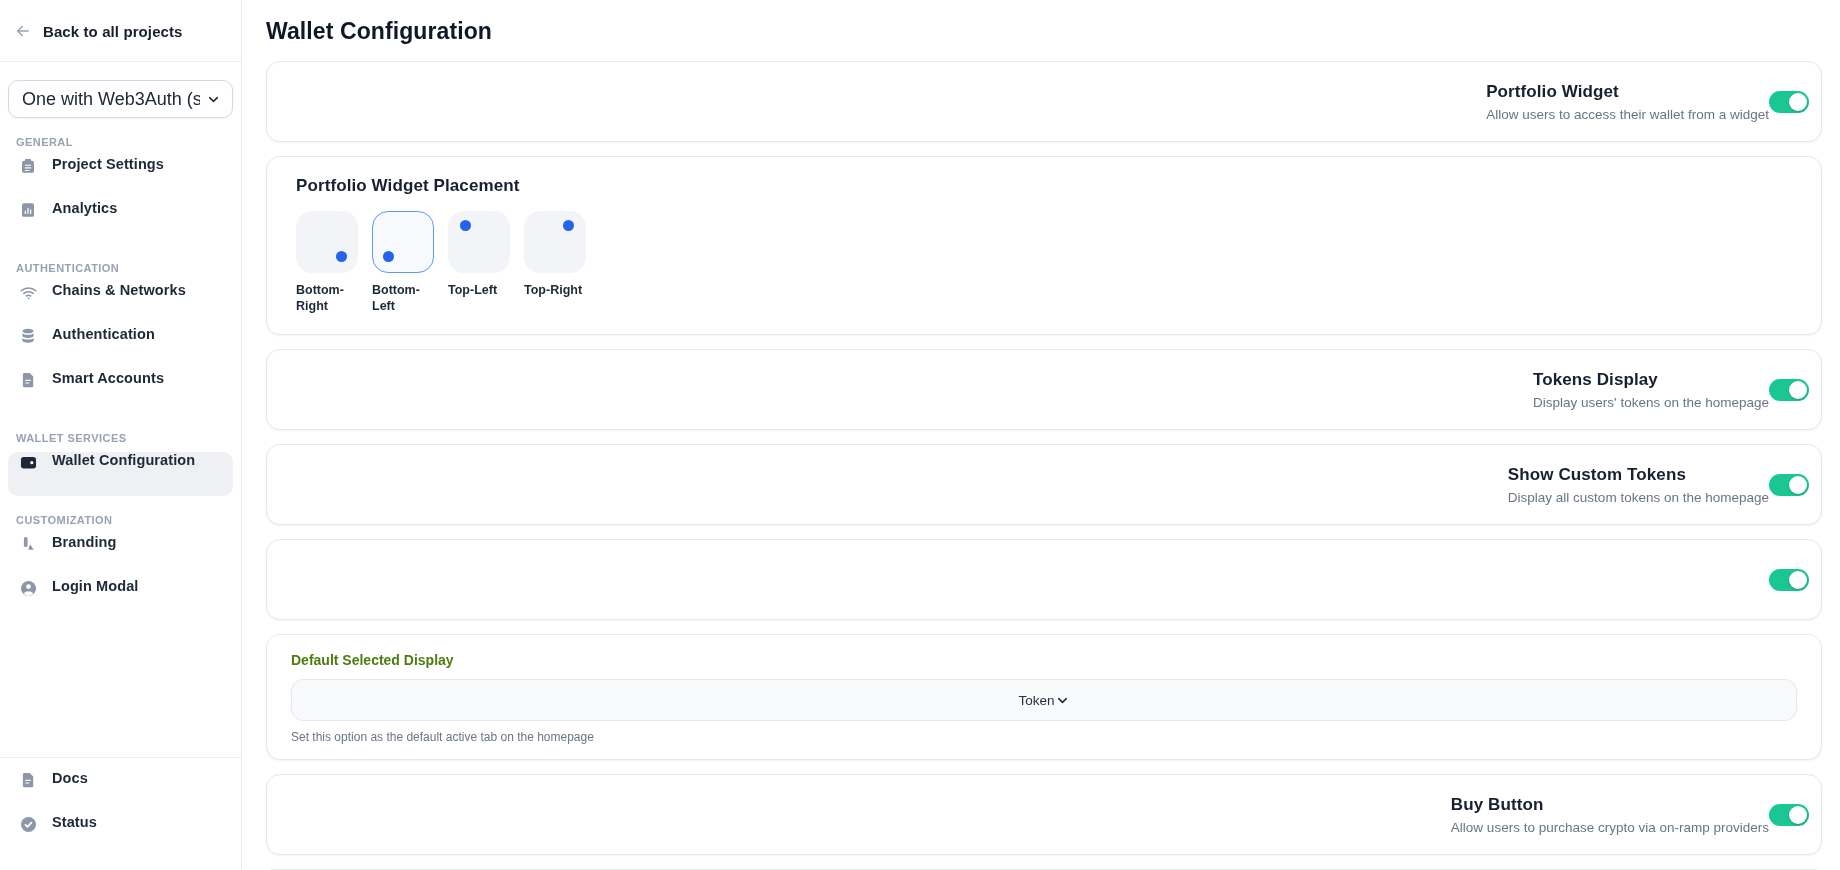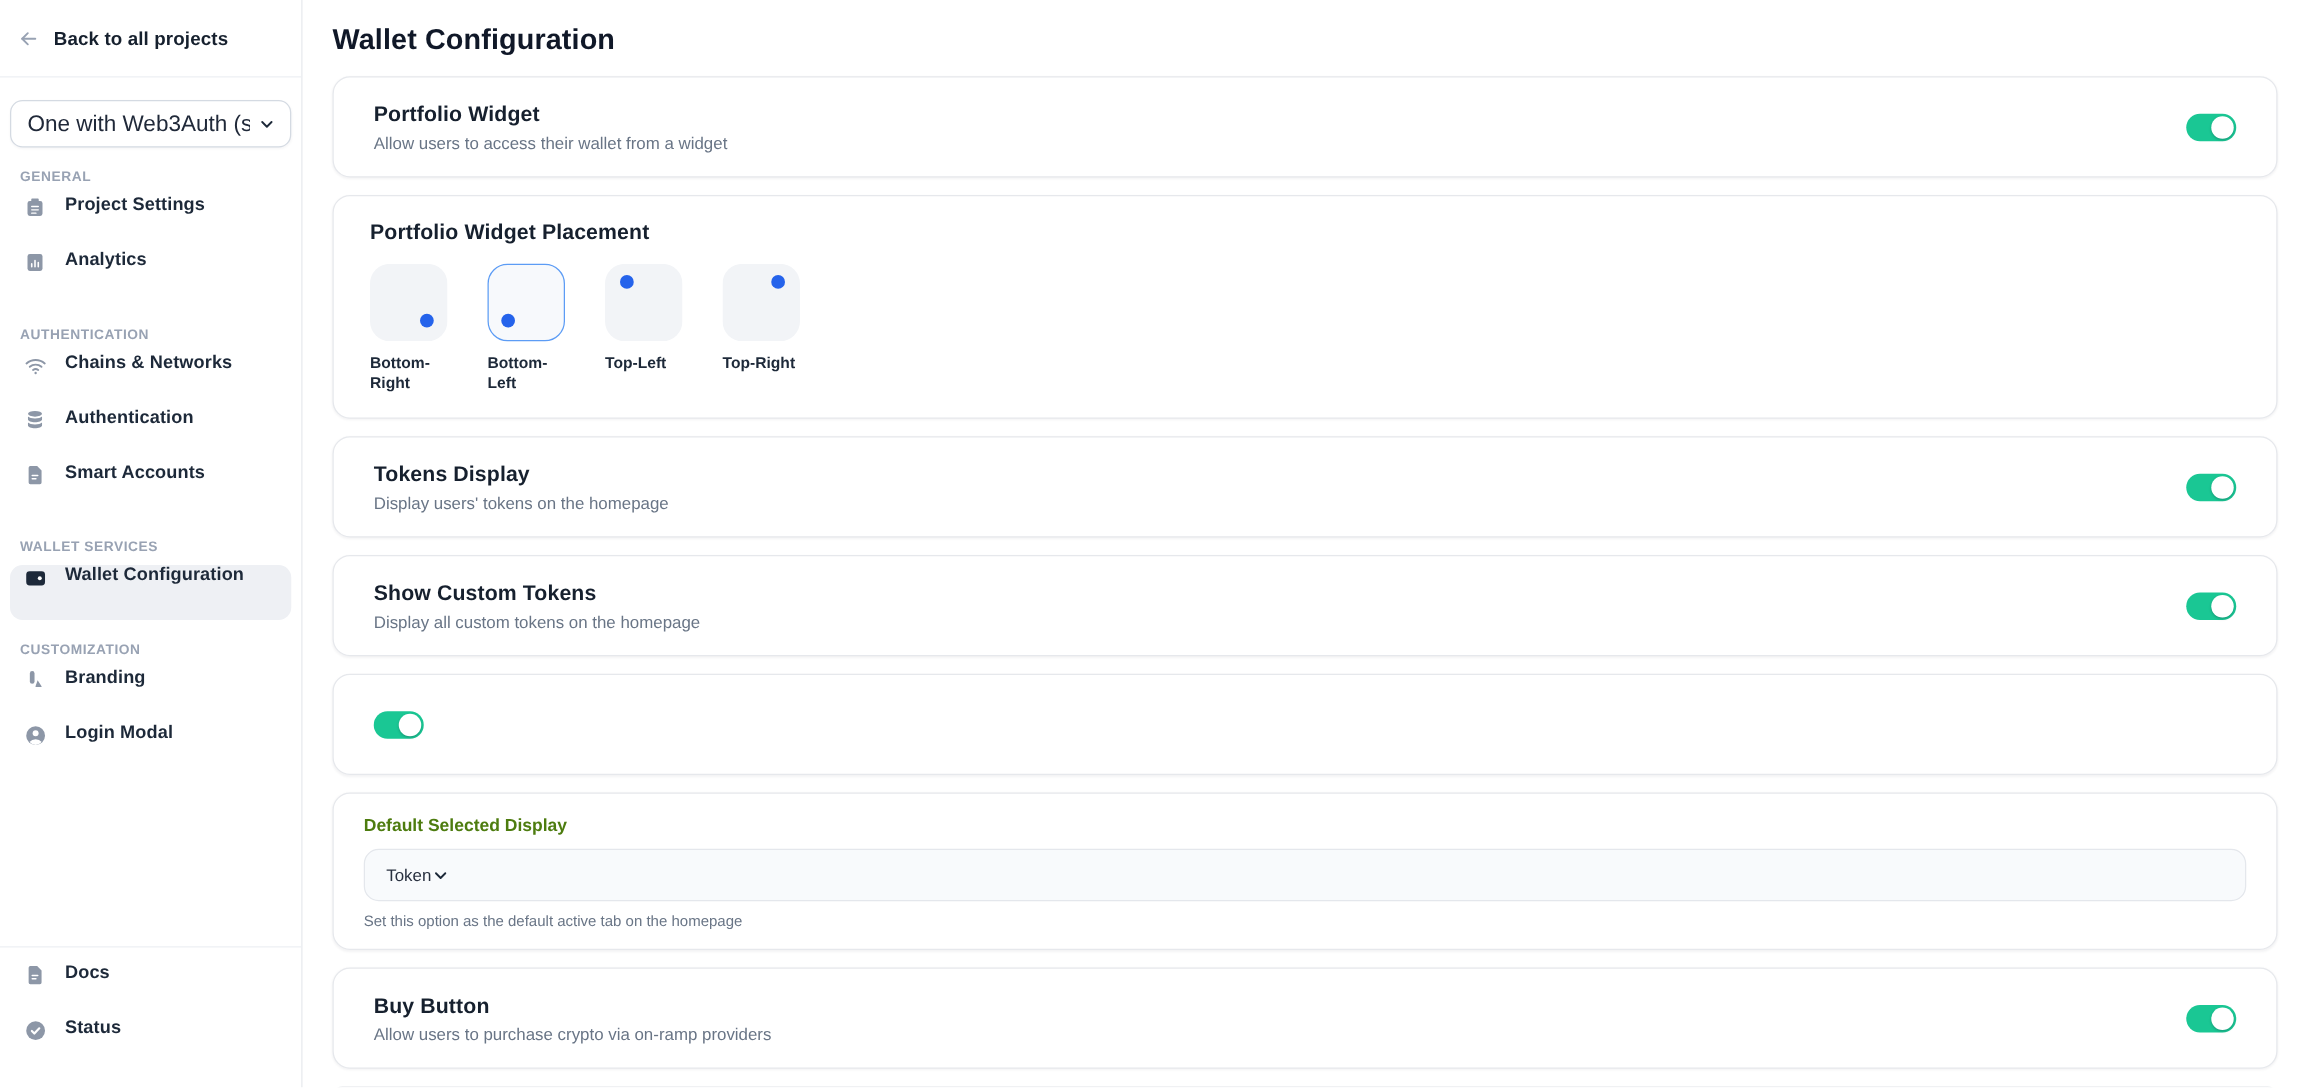--- a/index.html
+++ b/index.html
@@ -82,42 +82,42 @@
     margin-bottom: 16px; letter-spacing: .1px;
   }
   .card {
     background: #fff;
     border: 1px solid #e6e8ec;
     border-radius: 14px;
     box-shadow: 0 1px 2px rgba(16,24,40,.05);
     margin-bottom: 14px;
   }
   .toggle-card {
-    display: flex; align-items: center; justify-content: space-between;
-    padding: 18px 32px;
+    display: flex; align-items: center; justify-content: flex-end;
+    padding: 18px 12px;
     min-height: 81px;
   }
   .card-title { font-size: 17px; font-weight: 700; color: #16202e; letter-spacing: .1px; }
   .card-subtitle { margin-top: 5px; font-size: 13.5px; color: #697586; }
 
   .toggle {
     width: 40px; height: 22px; border-radius: 12px;
     background: #d0d5dd; position: relative; cursor: pointer; flex: none;
   }
   .toggle.on { background: var(--toggle-on, #1ac794); }
   .toggle .knob {
     position: absolute; top: 2px; left: 2px;
     width: 18px; height: 18px; border-radius: 50%;
     background: #fff; box-shadow: 0 1px 2px rgba(16,24,40,.25);
   }
   .toggle.on .knob { left: auto; right: 2px; }
 
   
   .placement-card { padding: 19px 29px 20px; }
-  .tiles { display: flex; gap: 28px; margin-top: 15px; }
+  .tiles { display: flex; gap: 10px; margin-top: 15px; }
   .tile-wrap { width: 66px; }
   .tile {
     width: 62px; height: 62px;
     border-radius: 16px;
     background: #f2f4f7;
     border: 1.5px solid transparent;
     position: relative;
     cursor: pointer;
   }
   .tile.selected { border-color: var(--selected-border, #5c9cf5); background: #f7f9fc; }
@@ -139,21 +139,21 @@
 
   
   .select-card { padding: 17px 24px 15px; }
   .select-label { font-size: 14px; font-weight: 700; color: #4d7c0f; }
   .select-box {
     margin-top: 11px;
     height: 42px;
     background: #f8fafc;
     border: 1px solid #e4e7ec;
     border-radius: 12px;
-    display: flex; align-items: center; justify-content: flex-start;
+    display: flex; align-items: center; justify-content: center;
     padding: 0 17px;
     cursor: pointer;
   }
   .select-box .sel-value { font-size: 13.5px; color: #28303f; }
   .select-box .chev { color: #1d2939; display: flex; }
   .select-helper { margin-top: 9px; font-size: 12px; color: #697586; }
 
   .card-sliver {
     height: 8px;
     border-bottom: none;

